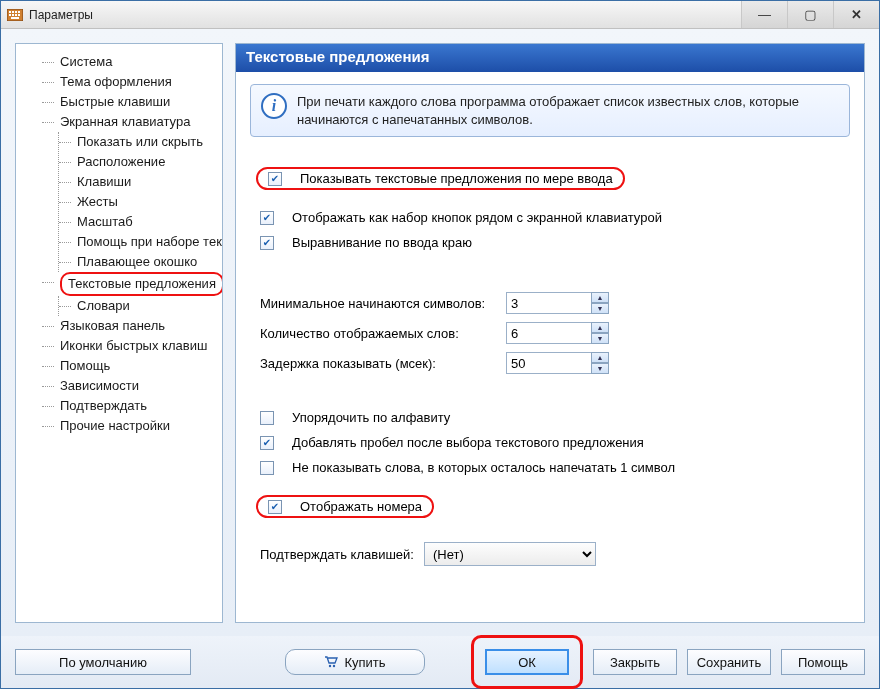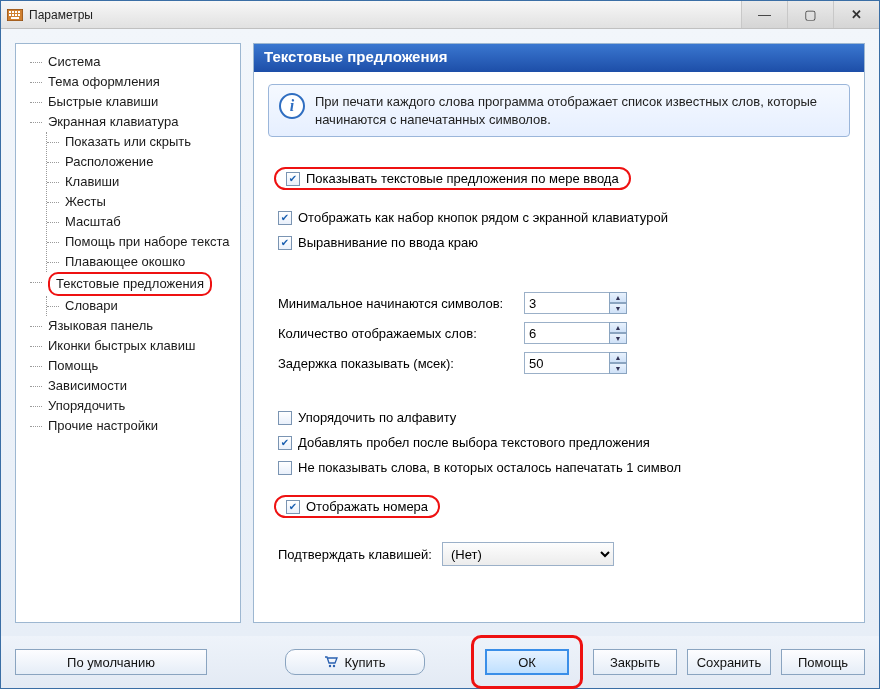--- a/index.html
+++ b/index.html
@@ -6,48 +6,48 @@
   html, body { margin:0; padding:0; width:880px; height:689px; font-family:"Segoe UI","Tahoma",sans-serif; font-size:13px; color:#000; background:#fff; }
   .window { width:880px; height:689px; display:flex; flex-direction:column; border:1px solid #3a6ea5; }
   .titlebar { height:28px; background:linear-gradient(#f7f7f7,#e1e1e1); display:flex; align-items:center; padding:0 0 0 6px; border-bottom:1px solid #c0c0c0; }
   .titlebar .app-icon { width:16px; height:14px; margin-right:6px; display:inline-flex; align-items:center; justify-content:center;}
   .titlebar .title { flex:1; font-size:12px; color:#222; }
   .winbtns { display:flex; height:100%; }
   .winbtn { width:46px; height:100%; display:flex; align-items:center; justify-content:center; font-family:Arial, sans-serif; background:linear-gradient(#eaeaea,#d5d5d5); border-left:1px solid #c8c8c8; color:#333; font-size:13px;}
   .winbtn:last-child { font-weight:bold; }
   .body { flex:1; background:linear-gradient(#f2f6fb,#e7eef7); padding:14px 14px 0 14px; display:flex; gap:12px; }
   .panel { background:#fff; border:1px solid #9db7d1; }
-  .left-panel { width:226px; height:580px; overflow:hidden; padding:4px 0;}
+  .left-panel { width:208px; height:580px; overflow:hidden; padding:4px 12px;}
   .right-panel { flex:1; height:580px; overflow:hidden; display:flex; flex-direction:column; }
   .tree { padding:4px 4px 4px 14px; line-height:20px; font-size:13px; color:#1a1a1a; }
   .tree .node { position:relative; padding-left:18px; white-space:nowrap;}
   .tree .node::before { content:""; position:absolute; left:0; top:10px; width:12px; height:1px; border-top:1px dotted #9a9a9a; }
   .tree .sub { margin-left:16px; border-left:1px dotted #9a9a9a; padding-left:0; }
   .tree .sub .node::before { left:-0px; }
   .selected-hl { border:2.5px solid #e11; border-radius:10px; padding:0 6px; display:inline-block; }
   .section-header { height:28px; background:linear-gradient(#3a77d0,#1d4ea8); color:#fff; font-weight:bold; font-size:15px; padding:4px 10px; }
   .section-body { flex:1; padding:12px 14px; overflow:auto; }
   .info-box { border:1px solid #9bb6da; border-radius:4px; background:linear-gradient(#f5f9ff,#e6efff); padding:8px 10px; display:flex; gap:10px; align-items:flex-start; }
   .info-icon { width:26px; height:26px; border:2px solid #2f6ec1; border-radius:50%; display:flex; align-items:center; justify-content:center; color:#2f6ec1; font-family:"Georgia", serif; font-weight:bold; font-style:italic; font-size:16px; background:#fff; flex-shrink:0;}
   .info-text { font-size:13px; color:#222; line-height:1.35; }
-  .cb-row { display:flex; align-items:center; gap:6px; margin:10px 0 10px 10px; }
+  .cb-row { display:flex; align-items:center; gap:18px; margin:10px 0 10px 10px; }
   .cb-row.hl { border:2.5px solid #e11; border-radius:12px; padding:2px 10px; margin-left:6px; display:inline-flex;}
   .num-row { display:flex; align-items:center; margin:8px 0 8px 10px; gap:10px; }
   .num-row .lbl { width:236px; }
   .spinner { display:flex; align-items:center; }
   .spinner input { width:86px; height:22px; border:1px solid #9bb0c8; padding:2px 4px; font:inherit; }
   .spin-btns { display:flex; flex-direction:column; margin-left:-1px; }
   .spin-btns .sb { width:18px; height:11px; border:1px solid #8aa4c0; background:linear-gradient(#e9f2fd,#cfe1f7); display:flex; align-items:center; justify-content:center; font-size:7px; color:#335; line-height:1;}
   .dd-row { display:flex; align-items:center; gap:10px; margin:14px 0 0 10px; }
   .dd-row select { width:172px; height:24px; border:1px solid #9bb0c8; font:inherit; background:linear-gradient(#fdfdfd,#ececec); padding:2px 4px;}
   .cb { width:14px; height:14px; border:1px solid #7a94b2; background:linear-gradient(#fff,#e9f0fb); display:inline-flex; align-items:center; justify-content:center; font-size:10px; color:#1a5fb0; line-height:1; }
   .cb.checked::after { content:"✔"; }
   .footer { height:52px; display:flex; align-items:center; padding:0 14px 0 14px; gap:10px; background:linear-gradient(#eef3fa,#e3eaf4);}
   .btn { height:26px; border:1px solid #8aa4c0; background:linear-gradient(#fdfdff,#e5edf7); font:inherit; padding:3px 0; display:flex; align-items:center; justify-content:center; gap:6px; color:#111;}
-  .defaults { width:192px;}
+  .defaults { width:176px;}
   .buy { width:140px;border-radius:10px;}
   .std { width:84px; }
   .foot-spacer { flex:1; }
   .ok-hl { border:3px solid #e11; border-radius:10px; padding:11px; }
   .ok-hl .btn { border:2px solid #3a8ee8; background:linear-gradient(#e6f2ff,#bfe0ff); }
   .cart-icon { width:14px;height:12px; display:inline-block;}
   input[type=text] { outline:none; }
 </style>
 </head>
 <body>
@@ -93,21 +93,21 @@
           <div class="node"><span>Плавающее окошко</span></div>
         </div>
         <div class="node"><span class="selected-hl">Текстовые предложения</span></div>
         <div class="sub">
           <div class="node"><span>Словари</span></div>
         </div>
         <div class="node"><span>Языковая панель</span></div>
         <div class="node"><span>Иконки быстрых клавиш</span></div>
         <div class="node"><span>Помощь</span></div>
         <div class="node"><span>Зависимости</span></div>
-        <div class="node"><span>Упорядочить</span></div>
+        <div class="node"><span>Подтверждать</span></div>
         <div class="node"><span>Прочие настройки</span></div>
       </div>
     </div>
 
     <div class="panel right-panel">
       <div class="section-header">Текстовые предложения</div>
       <div class="section-body">
         <div class="info-box">
           <div class="info-icon">i</div>
           <div class="info-text">При печати каждого слова программа отображает список известных слов, которые начинаются с напечатанных символов.</div>

